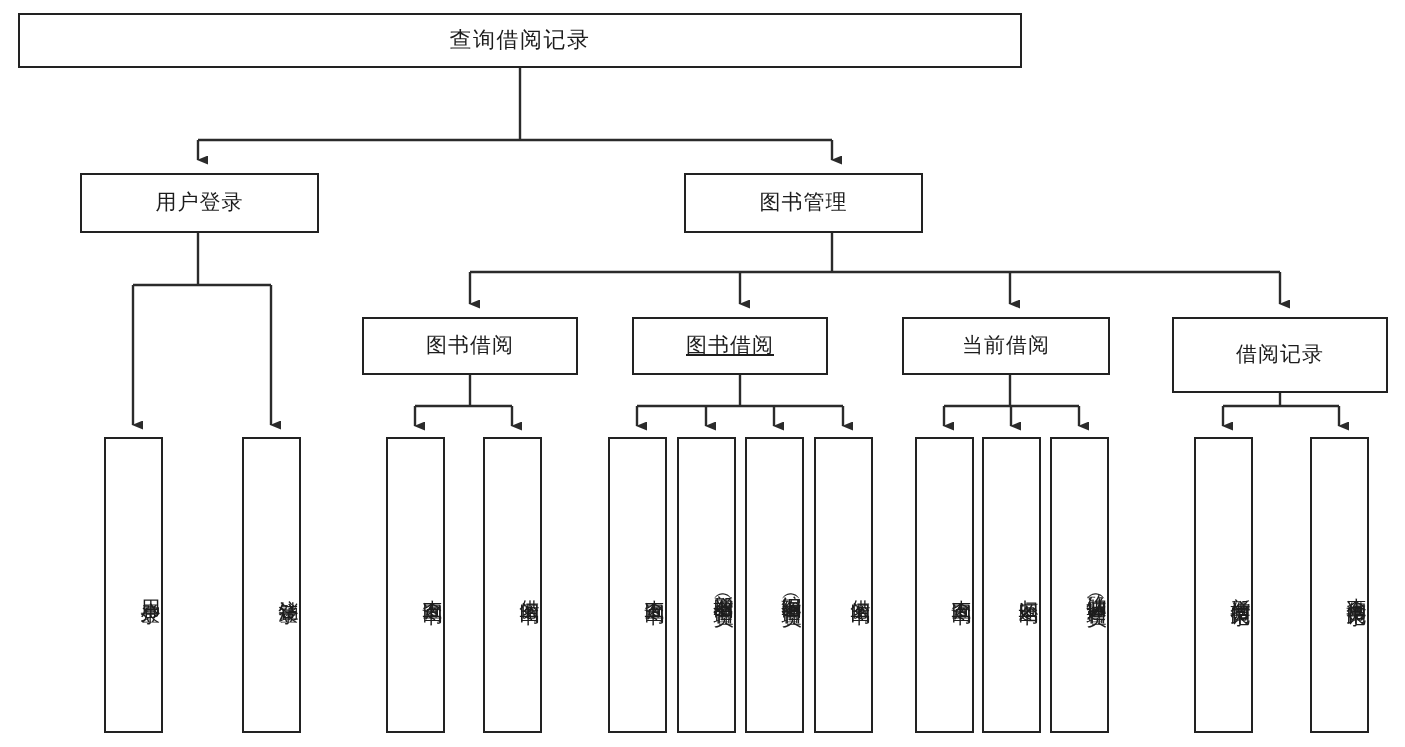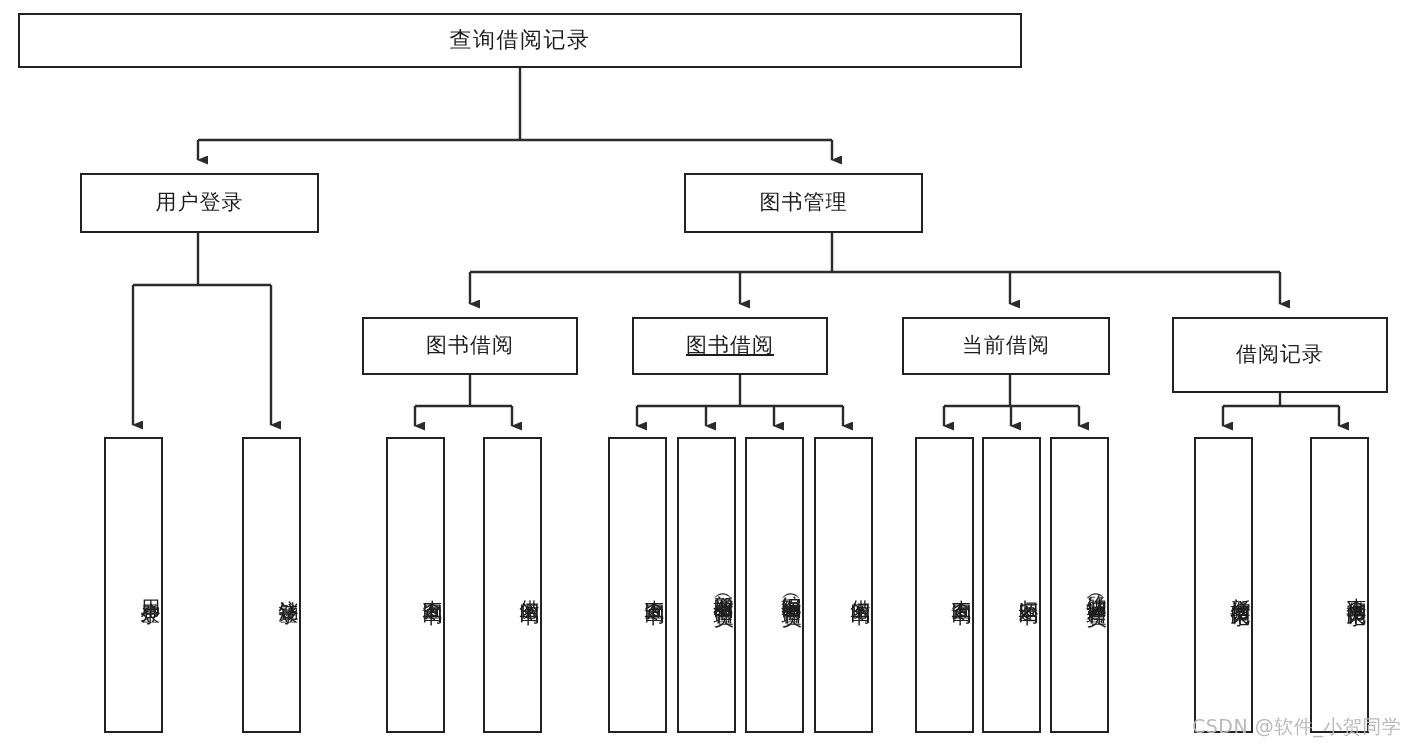--- a/index.html
+++ b/index.html
@@ -184,15 +184,14 @@
     <span>确认归还（管理员）</span>
   </div>
 
   <div class="node v" style="left:1194px; top:437px; width:59px; height:296px;">
     <span>新增借阅记录</span>
   </div>
   <div class="node v" style="left:1310px; top:437px; width:59px; height:296px;">
     <span>查询借阅记录</span>
   </div>
 
-  <div class="watermark" style="left:1192px; top:714px;">CSDN @软件_小贺同学</div>
 
 </div>
 
 </body></html>

